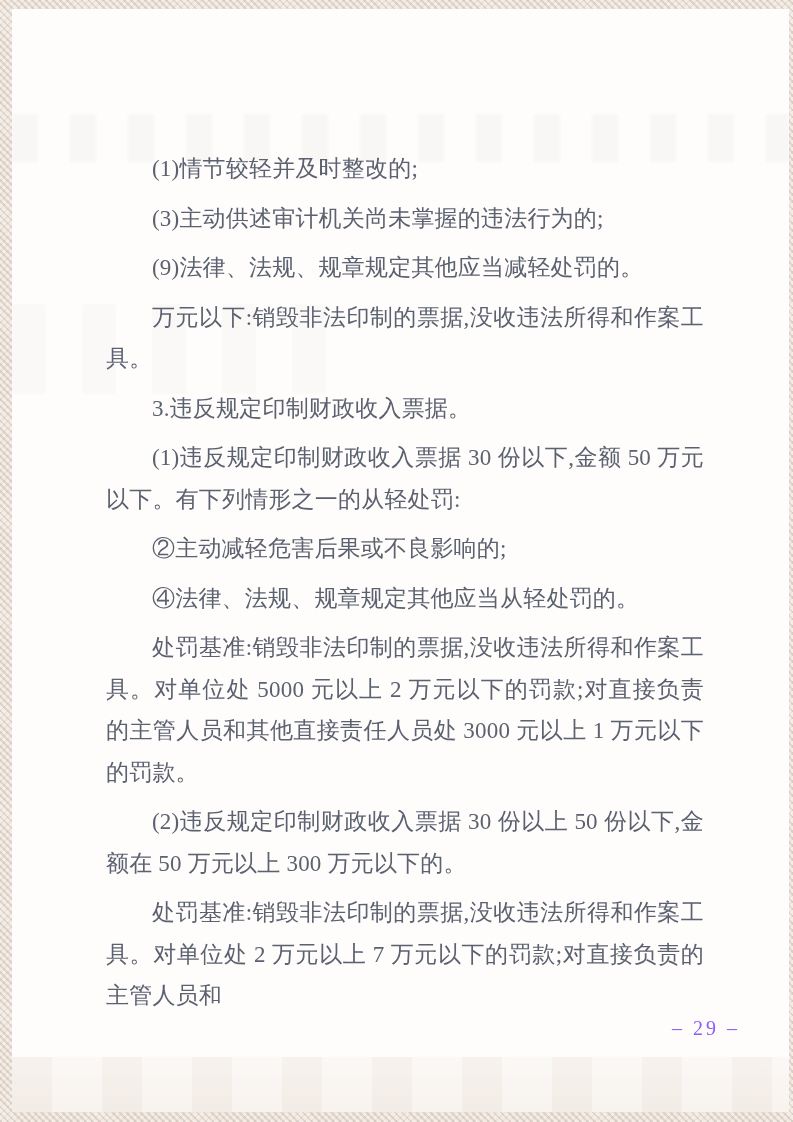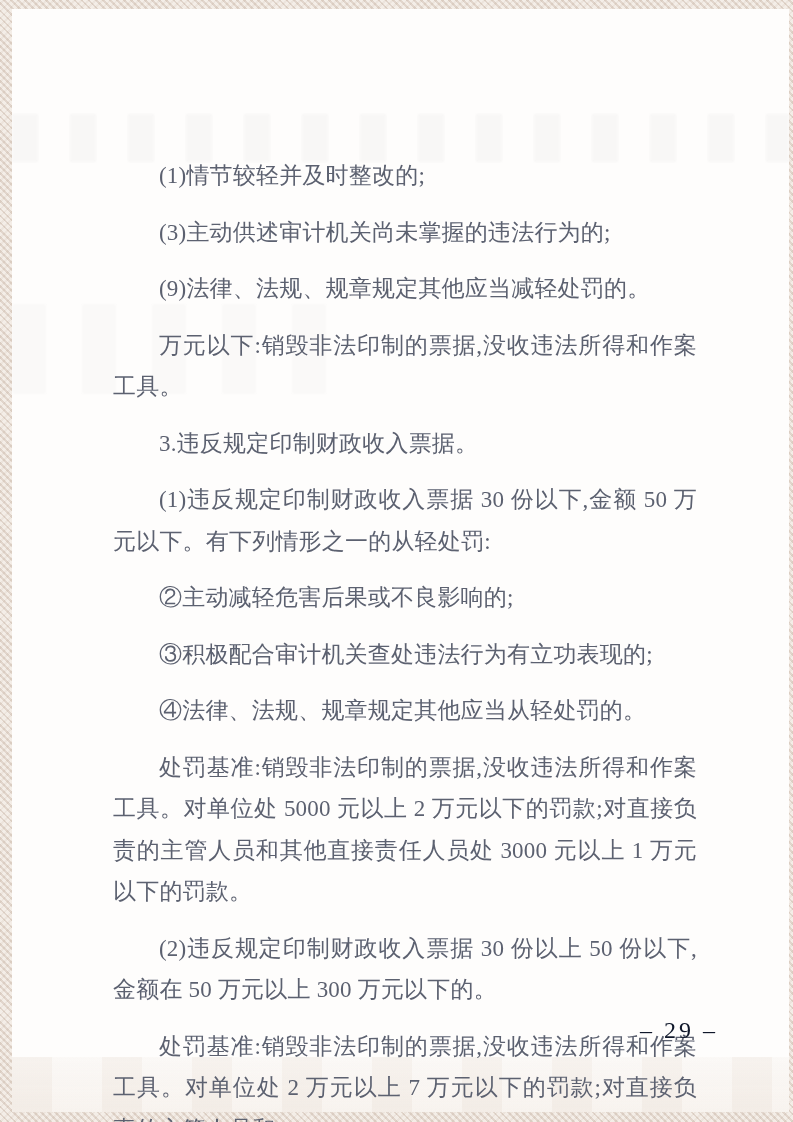--- a/index.html
+++ b/index.html
@@ -61,55 +61,54 @@
     position: absolute;
     left: 86px;   
     top: 131px;   
     width: 614px;
     color: #5c6170;
     font-size: 23px;
     line-height: 41.5px;
     letter-spacing: 0.2px;
   }
   .text-block p {
-    margin: 15px;
+    margin: 8px;
     text-indent: 2em;
     text-align: justify;
     text-justify: inter-ideograph;
   }
   .page-number {
     position: absolute;
     left: 628px;  
     top: 1008px;  
     width: 100px;
-    text-align: left;
-    font-size: 24px;
+    text-align: right;
+    font-size: 20px;
     letter-spacing: 3px;
-    color: #0f172a;
+    color: #8b5cf6;
   }
 </style>
 </head>
 <body>
 
 <div class="scan-bg">
   <div class="page">
 
     <div class="artifact band-top"></div>
     <div class="artifact band-mid"></div>
     <div class="artifact band-bottom"></div>
 
     <main class="text-block">
       <p>(1)情节较轻并及时整改的;</p>
       <p>(3)主动供述审计机关尚未掌握的违法行为的;</p>
       <p>(9)法律、法规、规章规定其他应当减轻处罚的。</p>
       <p>万元以下:销毁非法印制的票据,没收违法所得和作案工具。</p>
       <p>3.违反规定印制财政收入票据。</p>
       <p>(1)违反规定印制财政收入票据 30 份以下,金额 50 万元以下。有下列情形之一的从轻处罚:</p>
       <p>②主动减轻危害后果或不良影响的;</p>
-      <p>③积极配合审计机关查处违法行为有立功表现的;</p>
       <p>④法律、法规、规章规定其他应当从轻处罚的。</p>
       <p>处罚基准:销毁非法印制的票据,没收违法所得和作案工具。对单位处 5000 元以上 2 万元以下的罚款;对直接负责的主管人员和其他直接责任人员处 3000 元以上 1 万元以下的罚款。</p>
       <p>(2)违反规定印制财政收入票据 30 份以上 50 份以下,金额在 50 万元以上 300 万元以下的。</p>
       <p>处罚基准:销毁非法印制的票据,没收违法所得和作案工具。对单位处 2 万元以上 7 万元以下的罚款;对直接负责的主管人员和</p>
     </main>
 
     <div class="page-number">– 29 –</div>
 
   </div>
 </div>

